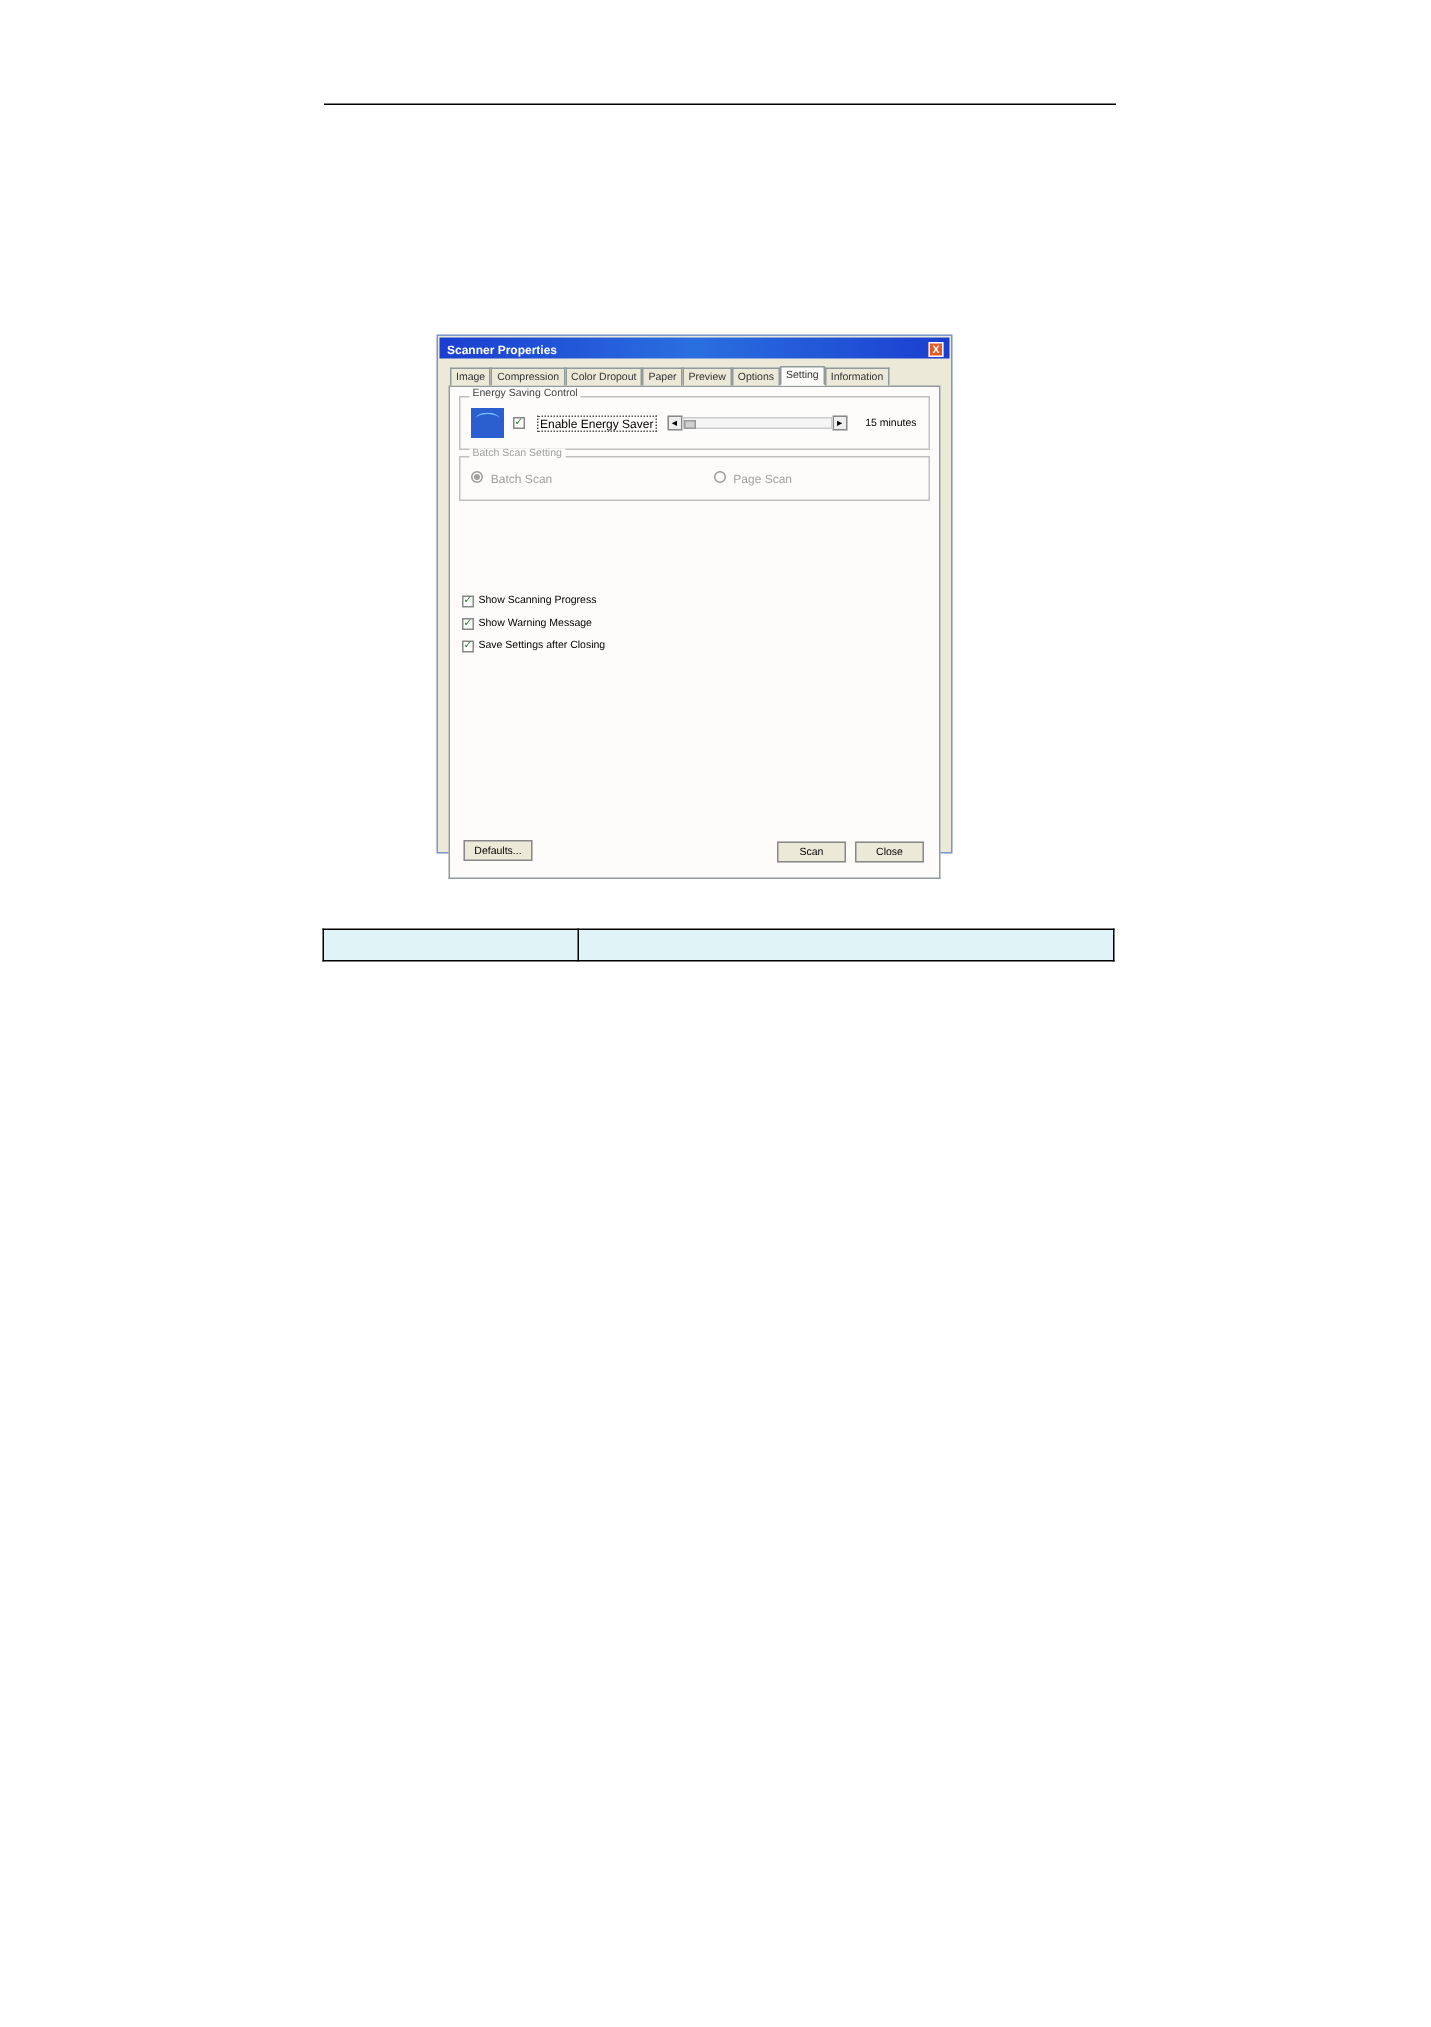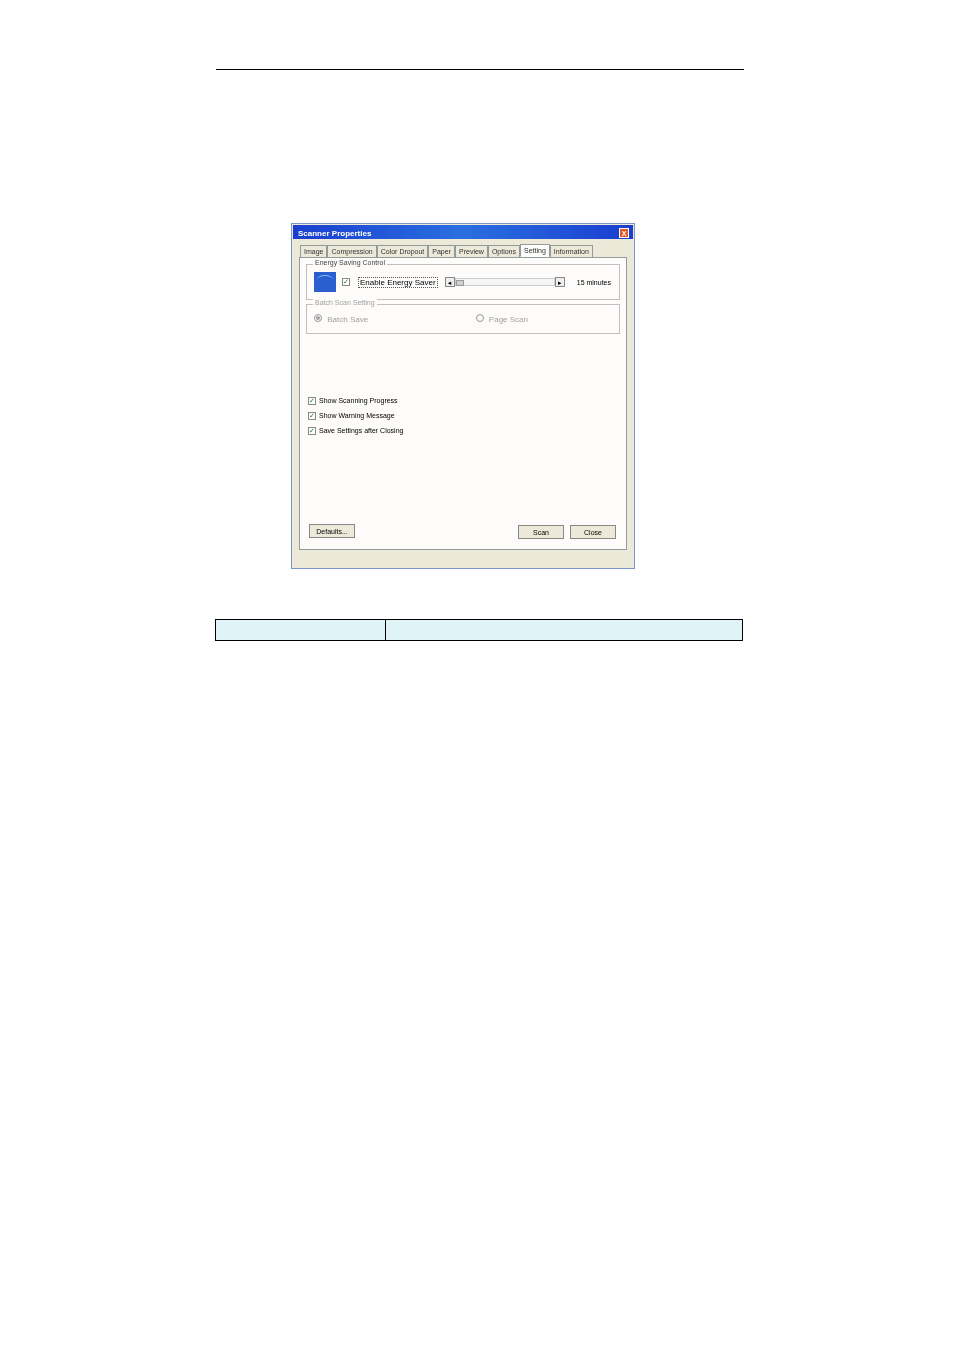--- a/index.html
+++ b/index.html
@@ -92,21 +92,21 @@
     background: #fdfcfb;
     top: 0;
     border-bottom: 1px solid #fdfcfb;
     margin-bottom: -1px;
   }
   .panel {
     margin: 0 6px 6px 6px;
     background: #fdfcfb;
     border: 1px solid #919b9c;
     border-top: none;
-    height: 292px;
+    height: 328px;
     padding: 6px;
     position: relative;
   }
   .groupbox {
     border: 1px solid #c0c0c0;
     padding: 6px 6px 6px 6px;
     margin-bottom: 4px;
     position: relative;
   }
   .groupbox-title {
@@ -308,21 +308,21 @@
         </div>
         <span class="slider-label">15 minutes</span>
       </div>
     </div>
 
     <div class="groupbox disabled">
       <span class="groupbox-title" style="color:#a0a0a0;">Batch Scan Setting</span>
       <div class="batch-row">
         <span>
           <span class="radio checked"></span>
-          <span>Batch Save</span>
+          <span>Batch Scan</span>
         </span>
         <span style="margin-right:83px;">
           <span class="radio"></span>
           <span>Page Scan</span>
         </span>
       </div>
     </div>
 
     <div class="checkbox-list">
       <div class="chk-row">

